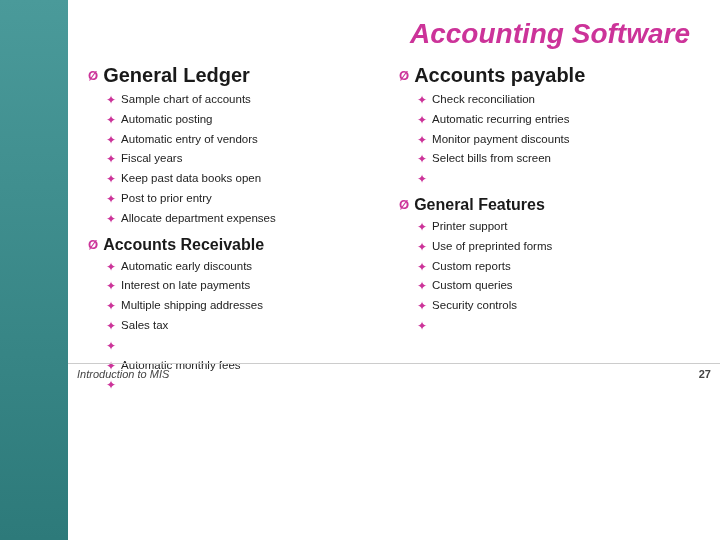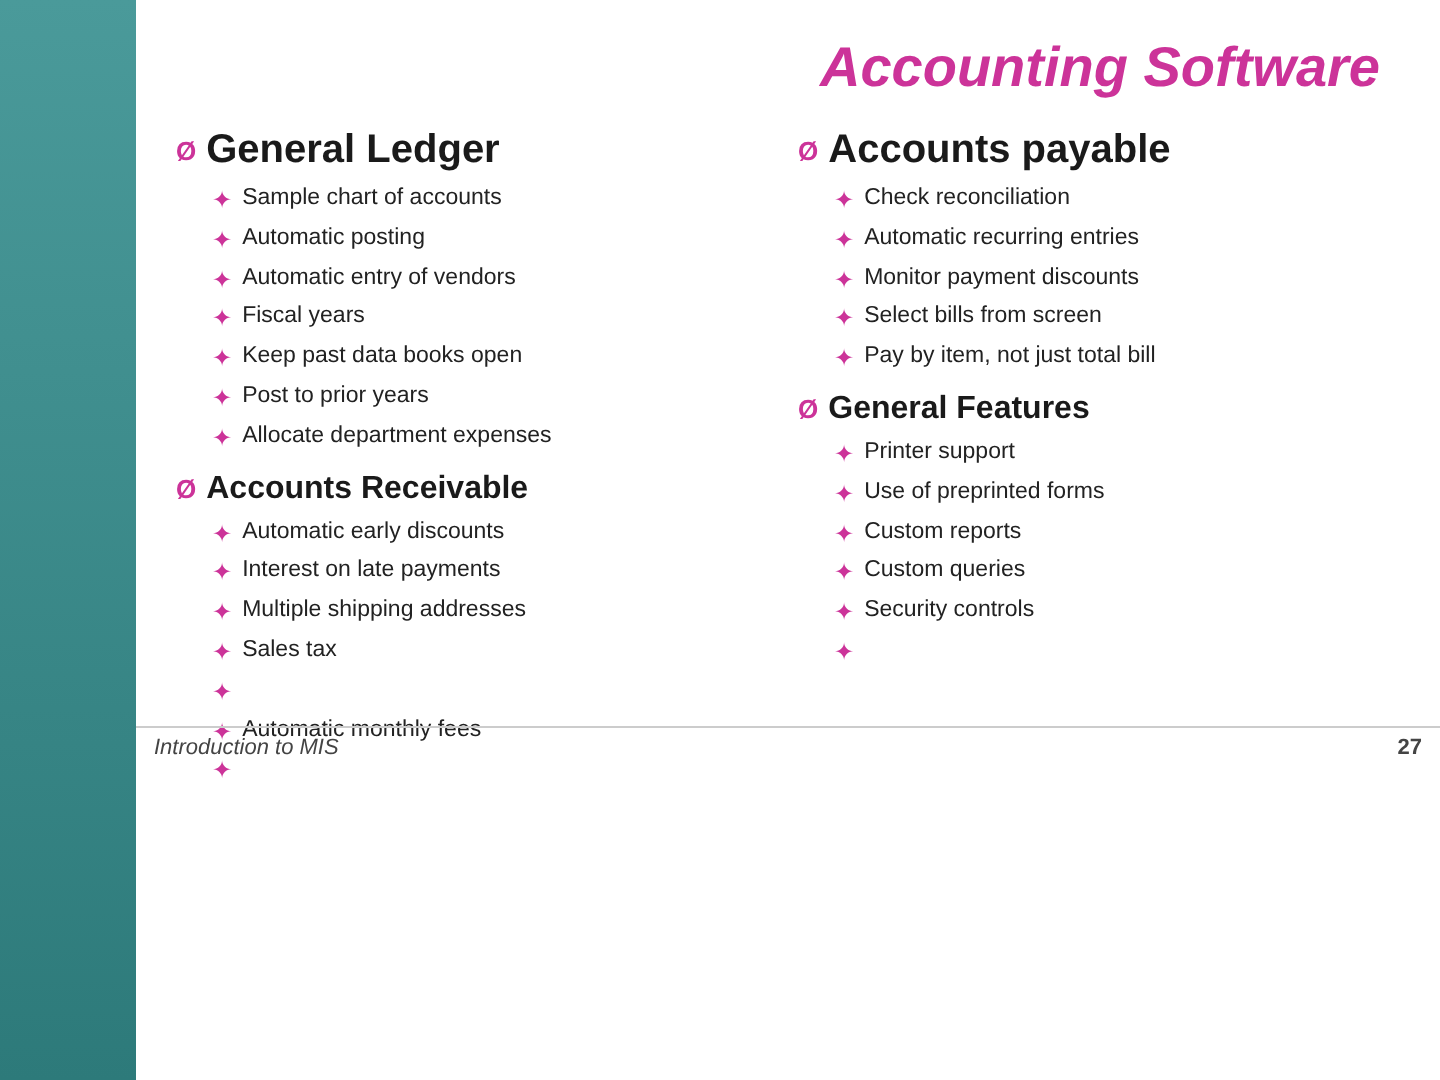--- a/index.html
+++ b/index.html
@@ -166,21 +166,21 @@
           <li>
               <span class="bullet">✦</span>
               <span>Fiscal years</span>
             </li>
           <li>
               <span class="bullet">✦</span>
               <span>Keep past data books open</span>
             </li>
           <li>
               <span class="bullet">✦</span>
-              <span>Post to prior years</span>
+              <span>Post to prior entry</span>
             </li>
           <li>
               <span class="bullet">✦</span>
               <span>Allocate department expenses</span>
             </li>
         </ul>
 
         <div class="section-header">
           <span class="section-arrow">Ø</span>
           <span class="section-title large">Accounts Receivable</span>
@@ -234,21 +234,20 @@
           <li>
               <span class="bullet">✦</span>
               <span>Monitor payment discounts</span>
             </li>
           <li>
               <span class="bullet">✦</span>
               <span>Select bills from screen</span>
             </li>
           <li>
               <span class="bullet">✦</span>
-              <span>Pay by item, not just total bill</span>
             </li>
         </ul>
 
         <div class="section-header">
           <span class="section-arrow">Ø</span>
           <span class="section-title large">General Features</span>
         </div>
         <ul class="sub-list">
           <li>
               <span class="bullet">✦</span>

